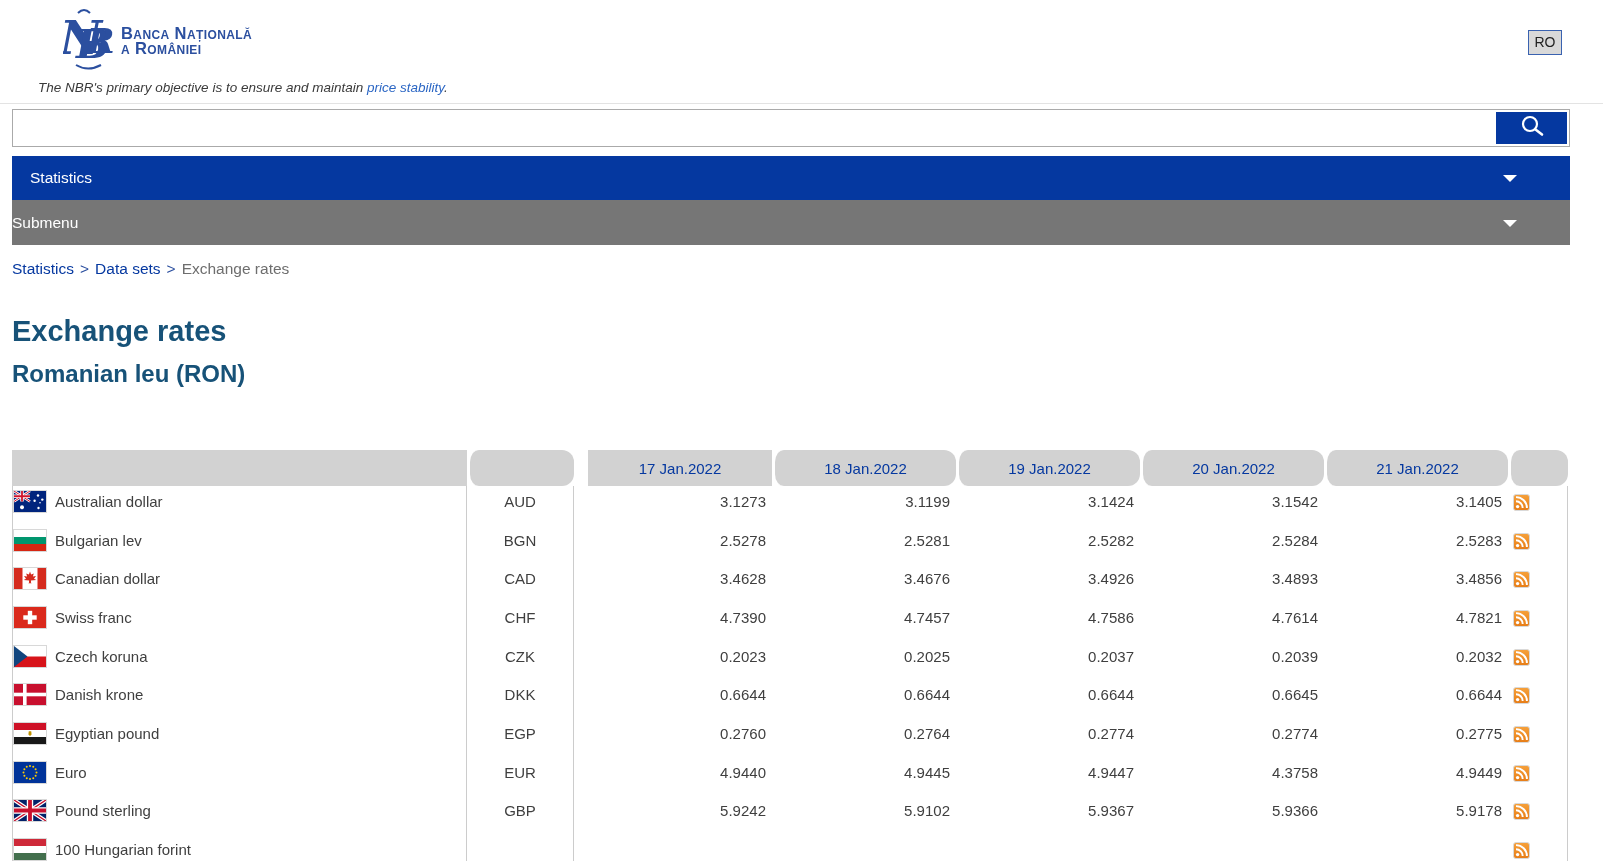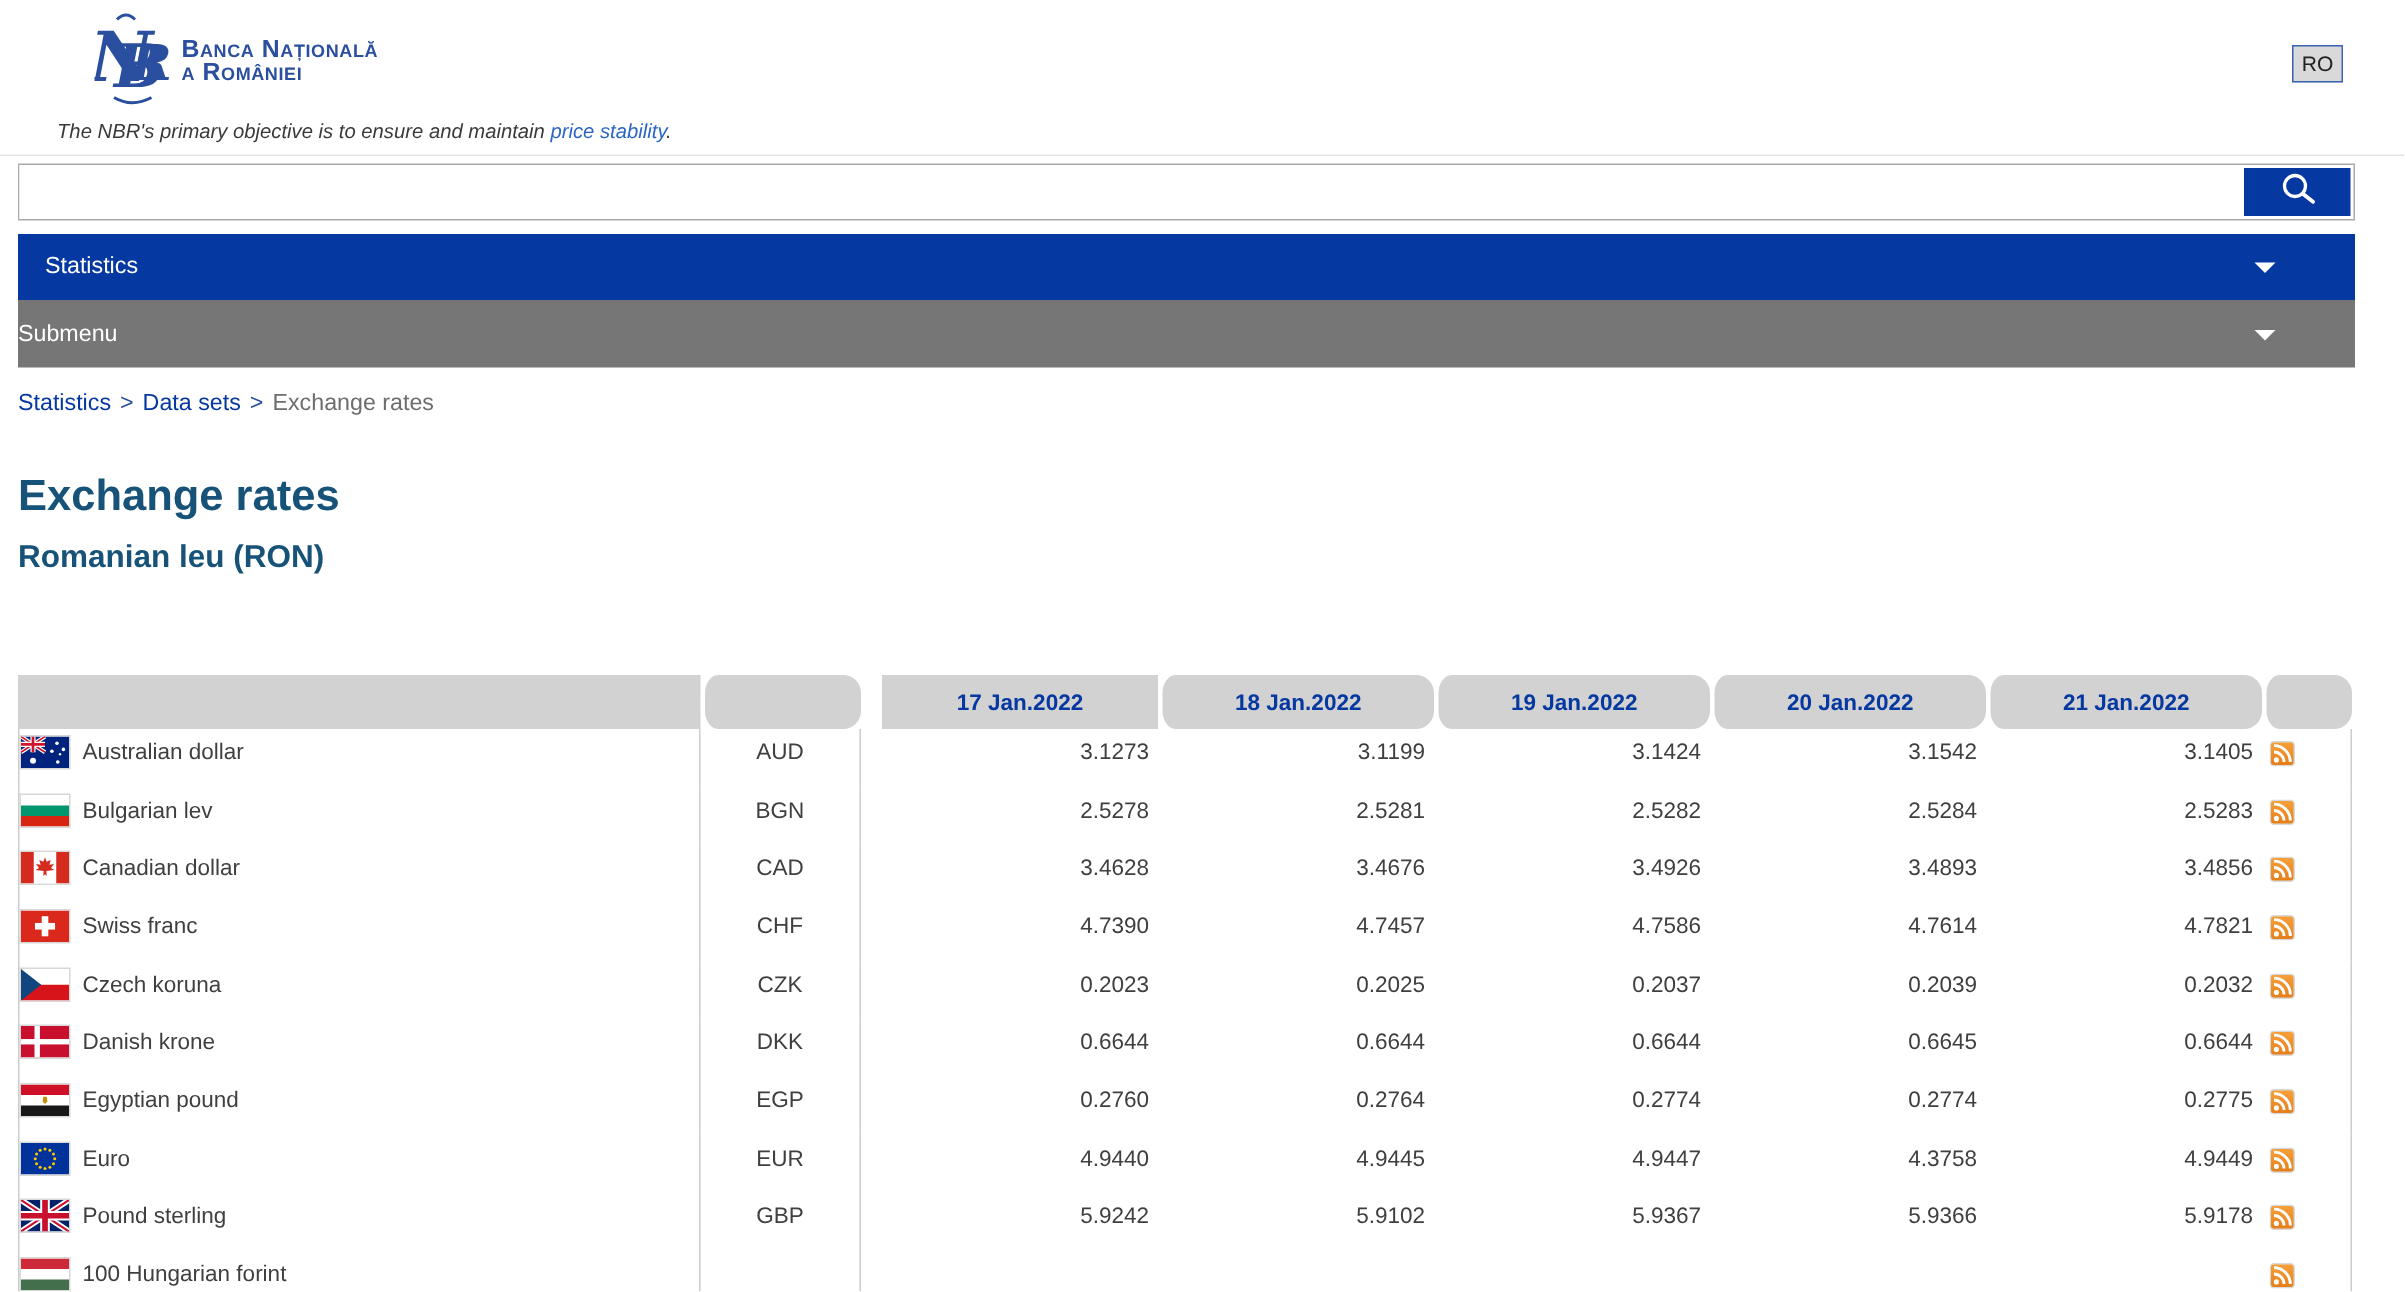--- a/index.html
+++ b/index.html
@@ -42,32 +42,32 @@
   .bar-submenu   { top:200px; height:45px; background:#767676; }
   .chevron {
     position:absolute; right:53px; top:50%; margin-top:-3px; width:0; height:0;
     border-left:7px solid transparent; border-right:7px solid transparent; border-top:7px solid #fff;
   }
   
   .breadcrumb { position:absolute; left:12px; top:260px; font-size:15.5px; color:#6e6e6e; }
   .breadcrumb a { color:#0538a0; text-decoration:none; cursor:pointer; }
   .breadcrumb .sep { color:#2b4f9f; padding:0 6px; }
   .h1 { position:absolute; left:12px; top:315px; font-size:29px; font-weight:bold; color:#175278; }
-  .h2 { position:absolute; left:12px; top:360px; font-size:21px; font-weight:bold; color:#175278; }
+  .h2 { position:absolute; left:12px; top:360px; font-size:24px; font-weight:bold; color:#175278; }
   
   .rates-table {
     position:absolute; left:12px; top:450px; width:1556px;
     display:grid;
     grid-template-columns:455px 107px 14px 184px 184px 184px 184px 184px 60px;
     grid-template-rows:36px; grid-auto-rows:38.7px;
     font-size:15px;
   }
   .th { background:#d2d2d2; }
   .th.gap { border-left:3px solid #fff;border-radius:12px; }
-  .th.date { color:#0538a0; font-weight:bold; display:flex; align-items:center; justify-content:center; }
+  .th.date { color:#0538a0; font-weight:normal; display:flex; align-items:center; justify-content:center; }
   .th.blank { background:#fff; }
   .td { display:flex; align-items:center; padding-bottom:8px; color:#3f3f3f; }
   .td-name  { border-left:1px solid #ccc; border-right:1px solid #ccc; gap:8px; padding-left:0; }
   .td-code  { border-right:1px solid #ccc; justify-content:center; }
   .td-rate  { justify-content:flex-end; padding-right:6px; }
   .td-rss   { border-right:1px solid #ccc; padding-left:5px; padding-bottom:6px; }
   .flag { width:34px; height:23px; border:1px solid #d8d8d8; flex:0 0 auto; display:flex; }
   .flag svg { display:block; }
   .rss-link { display:flex; cursor:pointer; }
 </style>

